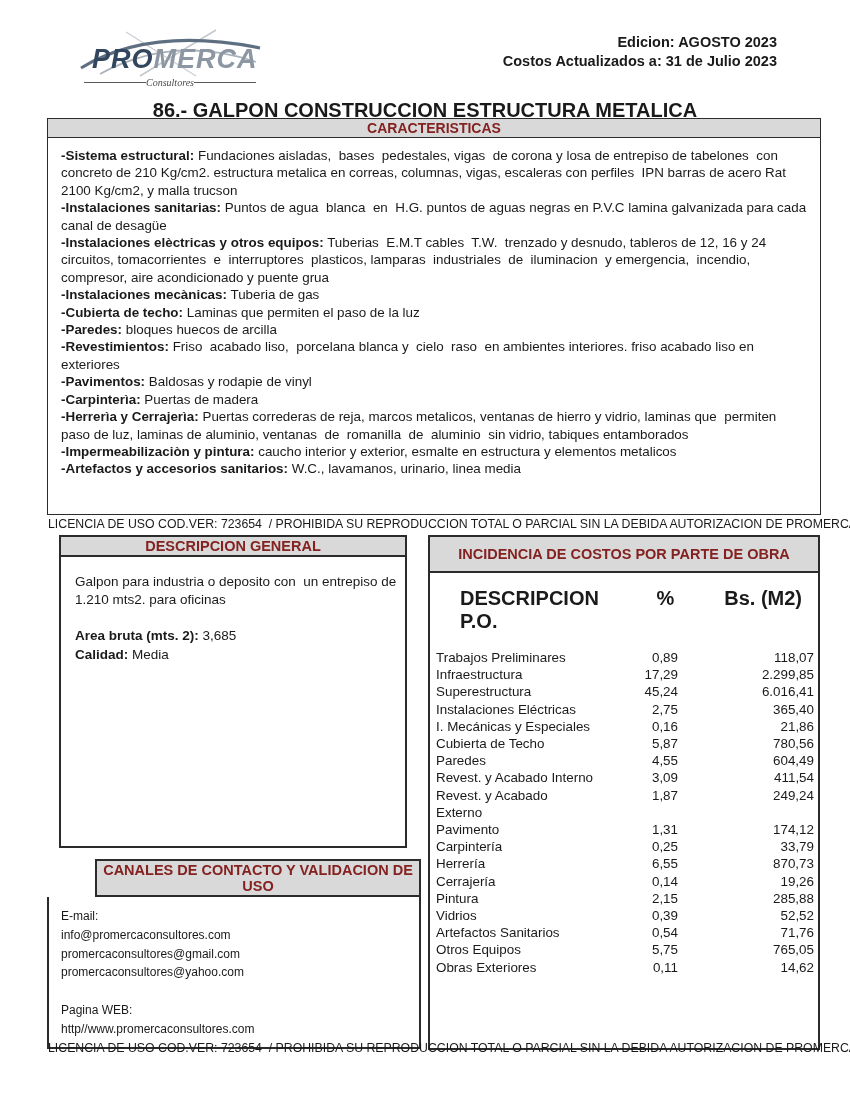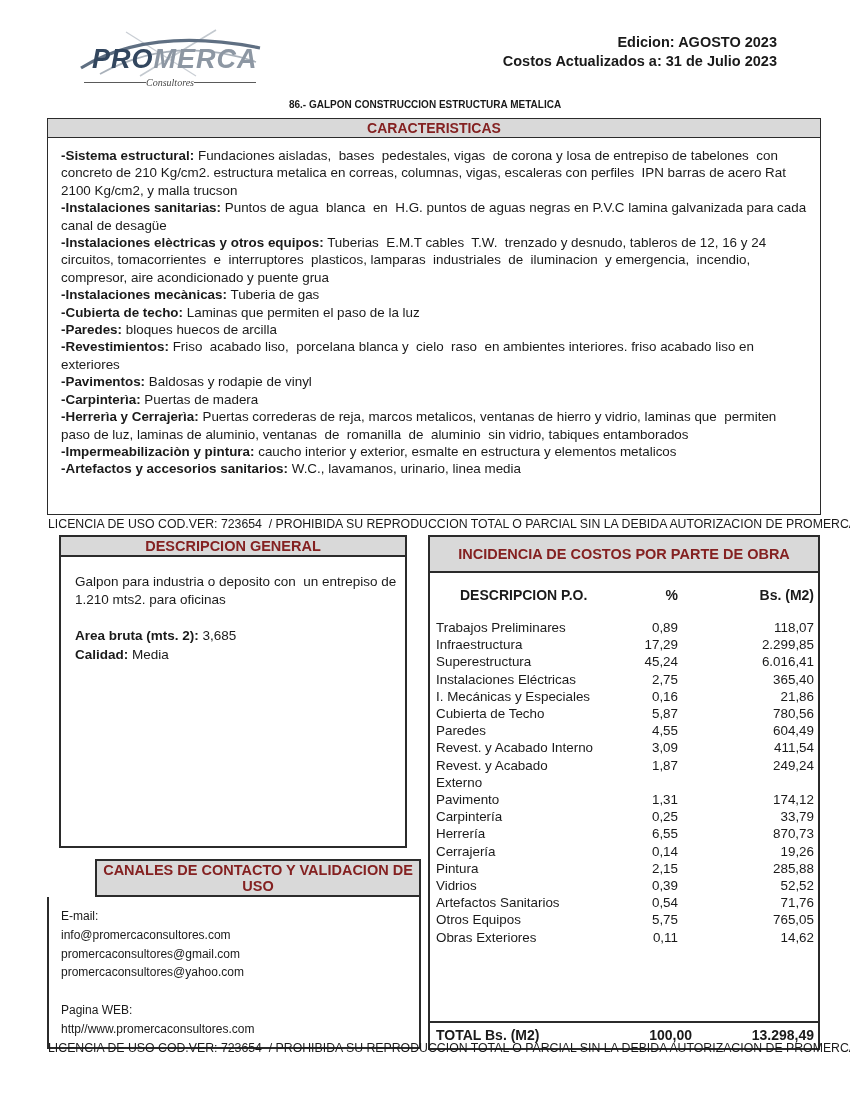--- a/index.html
+++ b/index.html
@@ -16,21 +16,21 @@
   .brand .pro::first-letter { font-size:33px; }
   .brand .merca { color:#8d97a3; }
   .tagline-row { position:absolute; left:6px; top:53px; width:172px; display:flex; align-items:center; }
   .tagline-row .rule { flex:1; height:1px; background:#5a5a5a; }
   .tagline { font-family:"Liberation Serif", serif; font-style:italic; font-size:10px; color:#4a4a4a; }
 
   .edition { position:absolute; right:73px; top:33px; text-align:right; font-weight:bold;
              font-size:14.5px; line-height:19px; }
 
   .doc-title { position:absolute; left:0; top:99px; width:100%; text-align:center;
-               font-weight:bold; font-size:10px; }
+               font-weight:bold; font-size:20px; }
 
   
   .bar { background:#d9d9d9; border:2px solid #2b2b2b; text-align:center;
          color:#842121; font-weight:bold; }
   .boxed { background:#ffffff; border:2px solid #2b2b2b; border-top:none; }
 
   
   .chars-panel { position:absolute; left:47px; top:118px; width:774px; }
   .chars-panel .bar { font-size:14px; padding:1px 0; border-width:1.5px; }
   .chars-panel .boxed { height:377px; padding:9px 13px; font-size:13.4px; line-height:17.4px; border-width:1.5px; border-top:none; }
@@ -52,21 +52,21 @@
 
   .contact-panel { position:absolute; left:47px; top:859px; width:374px; }
   .contact-panel .bar { font-size:14.5px; padding:1px 0;margin-left:48px; }
   .contact-panel .boxed { height:152px; padding:10px 12px; font-size:12px; line-height:18.8px; }
   .contact-line { min-height:18.8px; }
 
   
   .cost-panel { position:absolute; left:428px; top:535px; width:392px; }
   .cost-panel .bar { font-size:14.5px; padding:9px 0; }
   .cost-panel .boxed { height:477px; display:flex; flex-direction:column; padding:0; }
-  .t-headrow { display:flex; font-weight:bold; font-size:14px; padding:14px 4px 4px 4px; }
+  .t-headrow { display:flex; font-weight:bold; font-size:20px; padding:14px 16px 4px 4px; }
   .t-row { display:flex; font-size:13.4px; line-height:17.2px; padding:0 4px; }
   .t-label { flex:1; text-align:left; padding-left:2px; }
   .t-headrow .t-label { padding-left:26px; }
   .t-pct { width:95px; text-align:right; }
   .t-val { width:122px; text-align:right; }
   .t-headrow .t-pct { padding-right:14px; }
   .t-row .t-pct { padding-right:14px; }
   .t-body { margin-top:12px; }
   .t-spacer { flex:1; }
   .t-total { display:flex; font-weight:bold; font-size:14px; border-top:2px solid #2b2b2b;
@@ -256,25 +256,20 @@
             <span class="t-val">765,05</span>
           </div>
 
           <div class="t-row">
             <span class="t-label">Obras Exteriores</span>
             <span class="t-pct">0,11</span>
             <span class="t-val">14,62</span>
           </div>
         </div>
       <div class="t-spacer"></div>
-      <div class="t-total">
-        <span class="t-label">TOTAL Bs. (M2)</span>
-        <span class="t-pct">100,00</span>
-        <span class="t-val">13.298,49</span>
-      </div>
     </div>
   </div>
 
   <div class="contact-panel">
     <div class="bar">CANALES DE CONTACTO Y VALIDACION DE USO</div>
     <div class="boxed">
 
         <div class="contact-line">E-mail:</div>
 
         <div class="contact-line">info@promercaconsultores.com</div>

